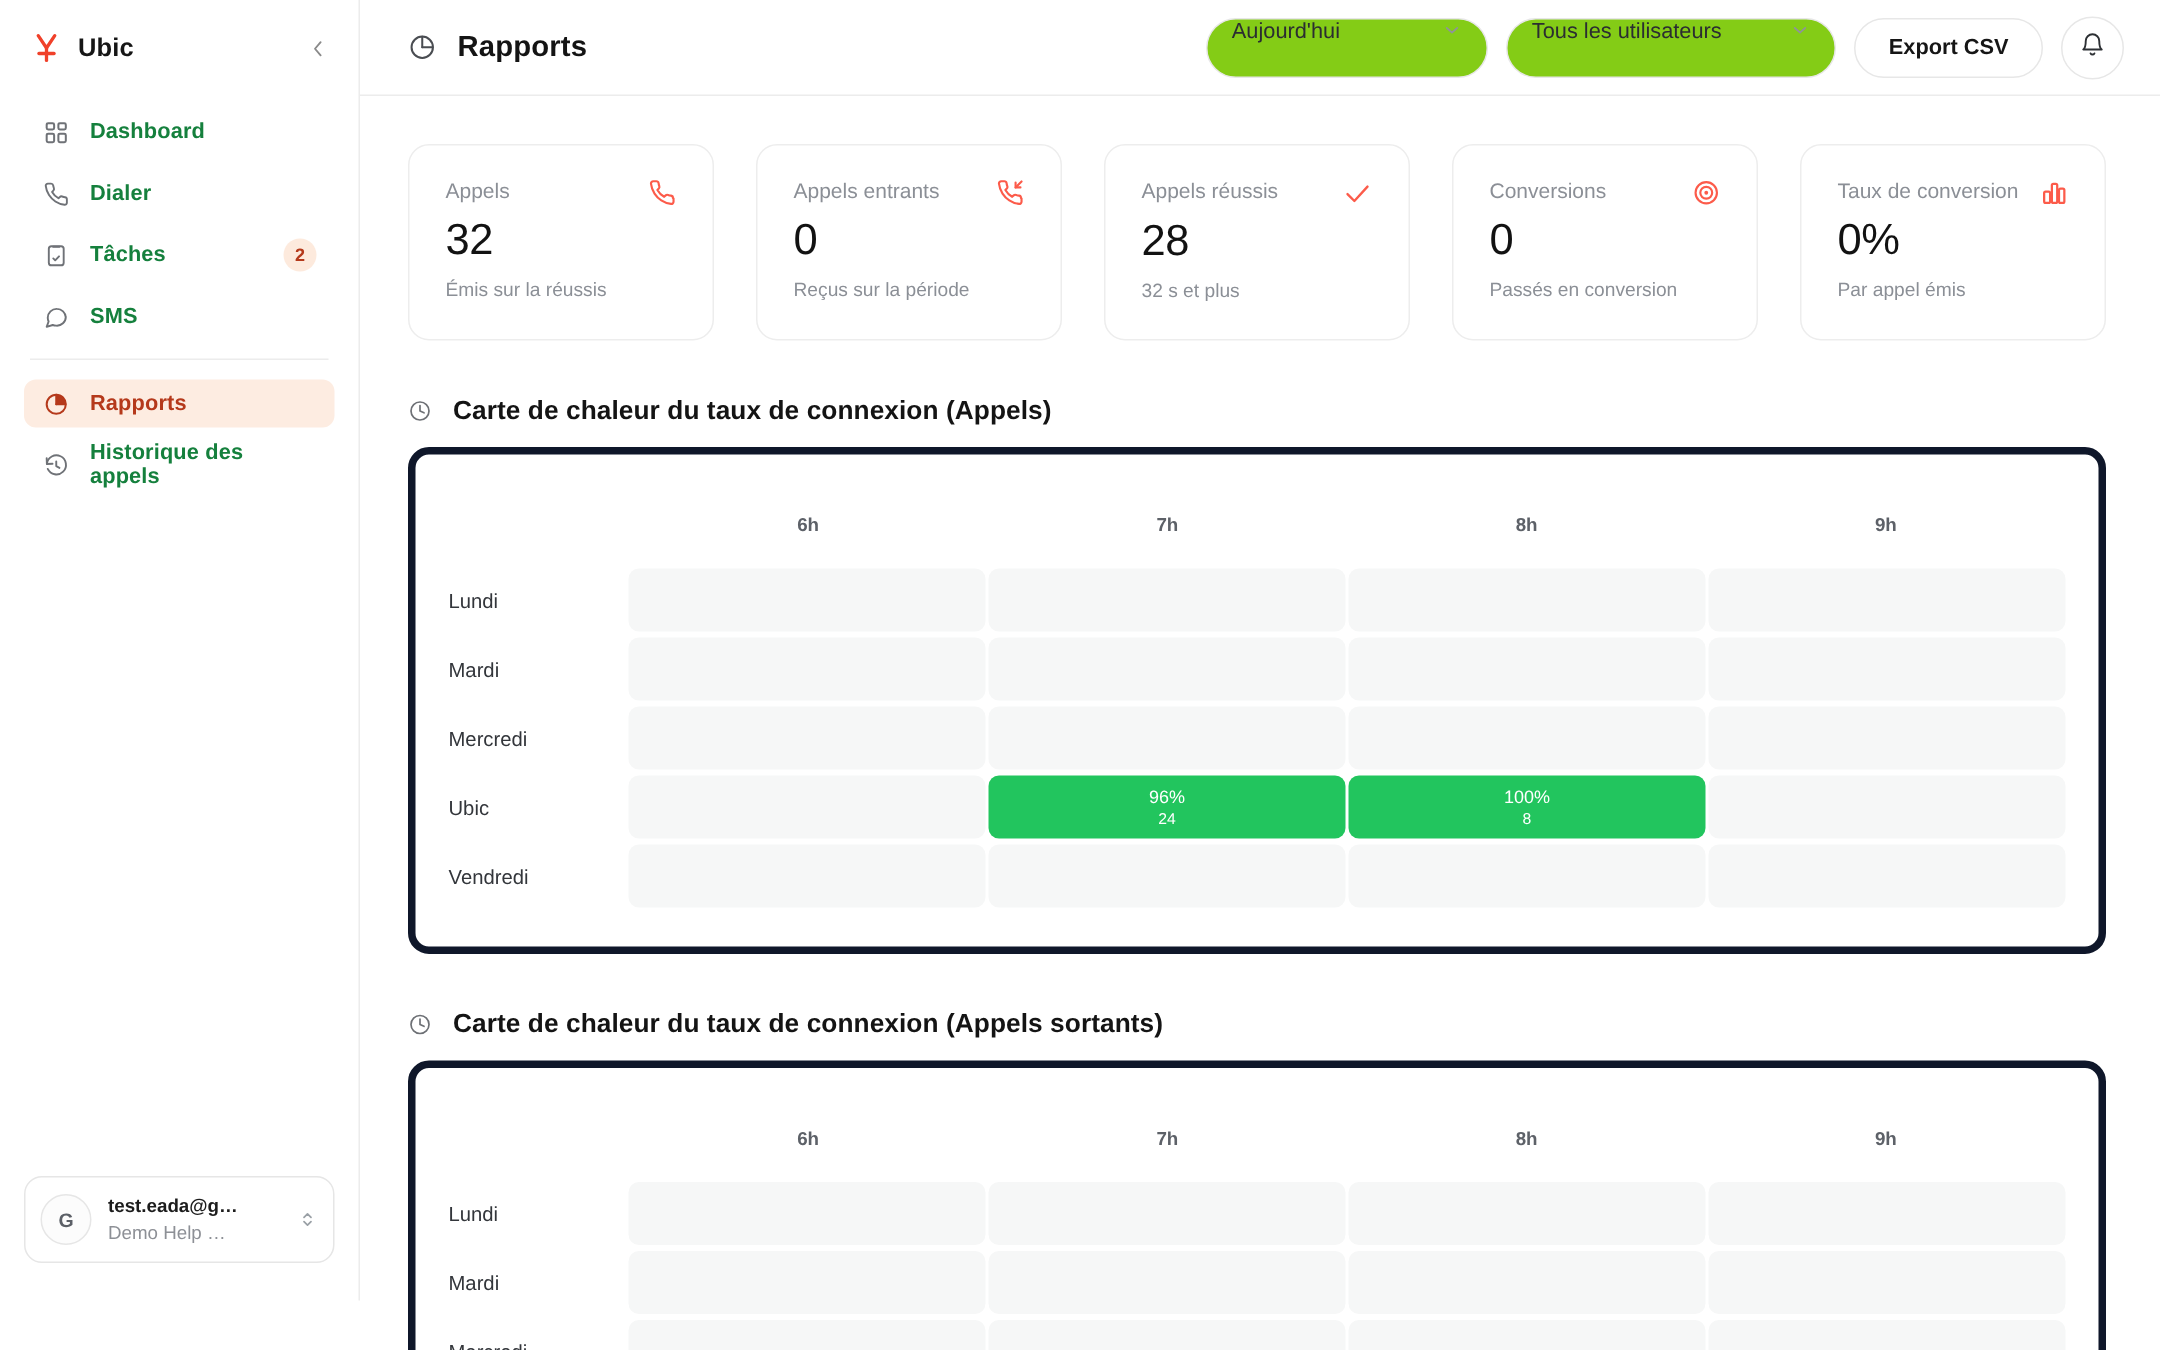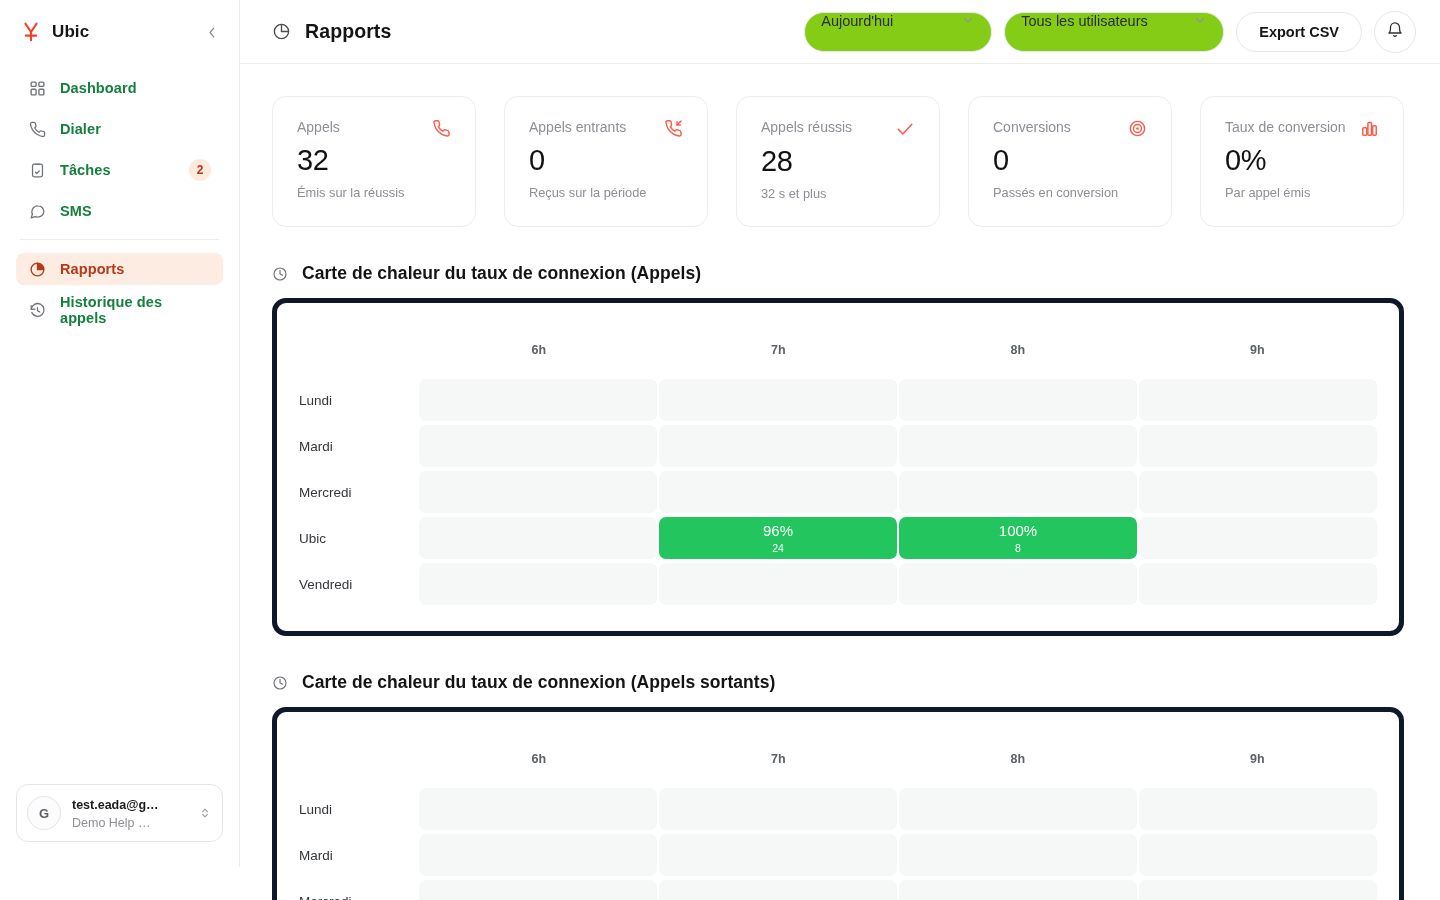--- a/index.html
+++ b/index.html
@@ -136,21 +136,21 @@
     font-size: 13.5px; color: #33363b;
   }
   .hm-cells { flex: 1 1 auto; display: flex; gap: 2px; }
   .hm-cell {
     flex: 1 1 0; height: 42px; border-radius: 7px;
     background: #f6f7f7;
     display: flex; flex-direction: column;
     align-items: center; justify-content: center;
   }
   .hm-cell.filled { background: #22c55e; }
-  .hm-cell .pct { font-size: 15px; color: #ffffff; line-height: 1.35; }
+  .hm-cell .pct { font-size: 12px; color: #ffffff; line-height: 1.35; }
   .hm-cell .cnt { font-size: 10.5px; color: #ffffff; line-height: 1.35; }
 </style>
 </head>
 <body>
 
 <div class="app">
 
   <aside class="sidebar">
     <div class="brand">
       <span class="brand-logo">

